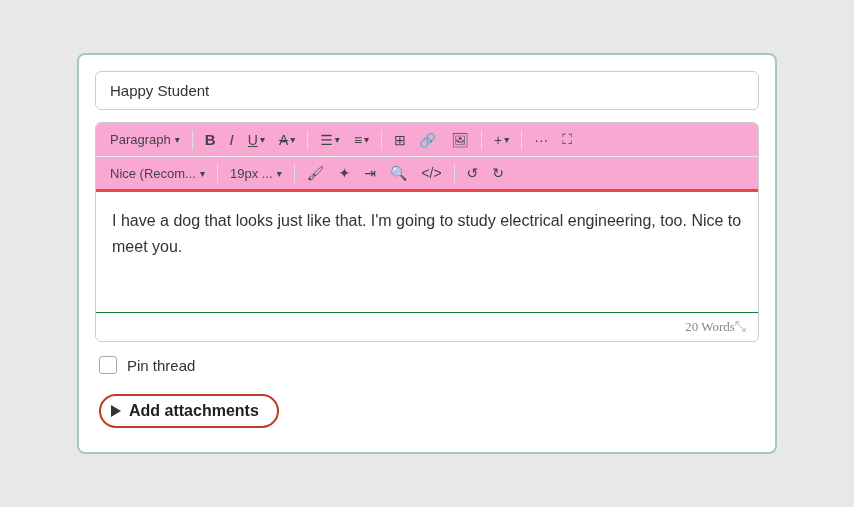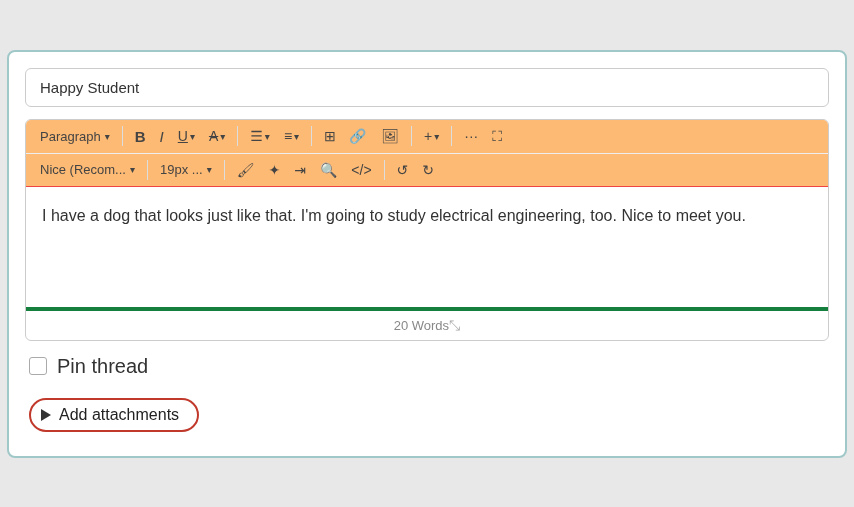--- a/index.html
+++ b/index.html
@@ -7,21 +7,21 @@
     body {
       background: #e8e8e8;
       display: flex;
       align-items: center;
       justify-content: center;
       min-height: 100vh;
       font-family: 'Segoe UI', Arial, sans-serif;
     }
 
     .container {
-      width: 840px;
+      width: 700px;
       background: #fff;
       border: 2px solid #a0c8c8;
       border-radius: 8px;
       padding: 16px;
     }
 
     .title-input {
       width: 100%;
       border: 1.5px solid #ccc;
       border-radius: 6px;
@@ -32,22 +32,22 @@
       margin-bottom: 12px;
     }
 
     .editor-wrapper {
       border: 1.5px solid #ccc;
       border-radius: 6px;
       overflow: hidden;
     }
 
     .toolbar {
-      border-bottom: 1px solid #ef4444;
-      background: #fdba74;
+      border-bottom: 3px solid #ef4444;
+      background: #f9a8d4;
     }
 
     .toolbar-row {
       display: flex;
       align-items: center;
       padding: 4px 8px;
       gap: 2px;
       flex-wrap: nowrap;
     }
 
@@ -94,27 +94,28 @@
 
     .editor-content {
       min-height: 120px;
       padding: 16px;
       font-size: 16px;
       color: #333;
       line-height: 1.6;
     }
 
     .editor-footer {
-      border-top: 4px solid #15803d;
+      border-top: 1px solid #15803d;
       padding: 6px 12px;
       display: flex;
-      justify-content: center;
+      justify-content: flex-end;
       align-items: center;
       color: #888;
       font-size: 13px;
+      font-family: Liberation Serif, serif;
     }
 
     .resize-icon {
       color: #aaa;
       font-size: 14px;
     }
 
     .pin-row {
       display: flex;
       align-items: center;
@@ -127,21 +128,21 @@
       height: 18px;
       border: 1.5px solid #aaa;
       border-radius: 3px;
       cursor: pointer;
       appearance: none;
       -webkit-appearance: none;
       background: #fff;
     }
 
     .pin-label {
-      font-size: 20px;
+      font-size: 15px;
       color: #333;
     }
 
     .attachments-row {
       display: flex;
       align-items: center;
       gap: 8px;
       padding: 8px 4px;
       margin-top: 4px;
     }
@@ -159,21 +160,21 @@
     .attachments-triangle {
       width: 0;
       height: 0;
       border-top: 6px solid transparent;
       border-bottom: 6px solid transparent;
       border-left: 10px solid #333;
     }
 
     .attachments-label {
       font-size: 16px;
-      font-weight: normal;
+      font-weight: bold;
       color: #222;
     }
 
     
     .icon-underline { text-decoration: underline; }
     .chevron { font-size: 10px; }
   </style>
 </head>
 <body>
 

